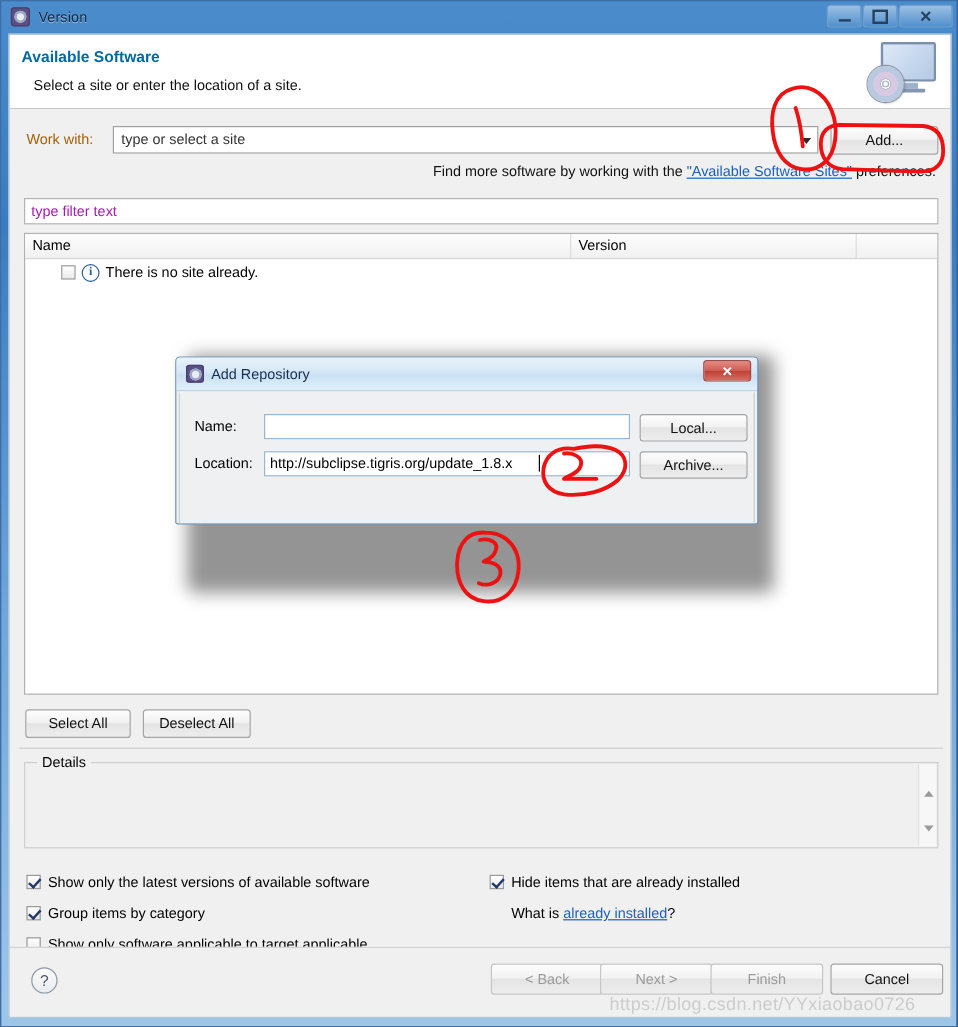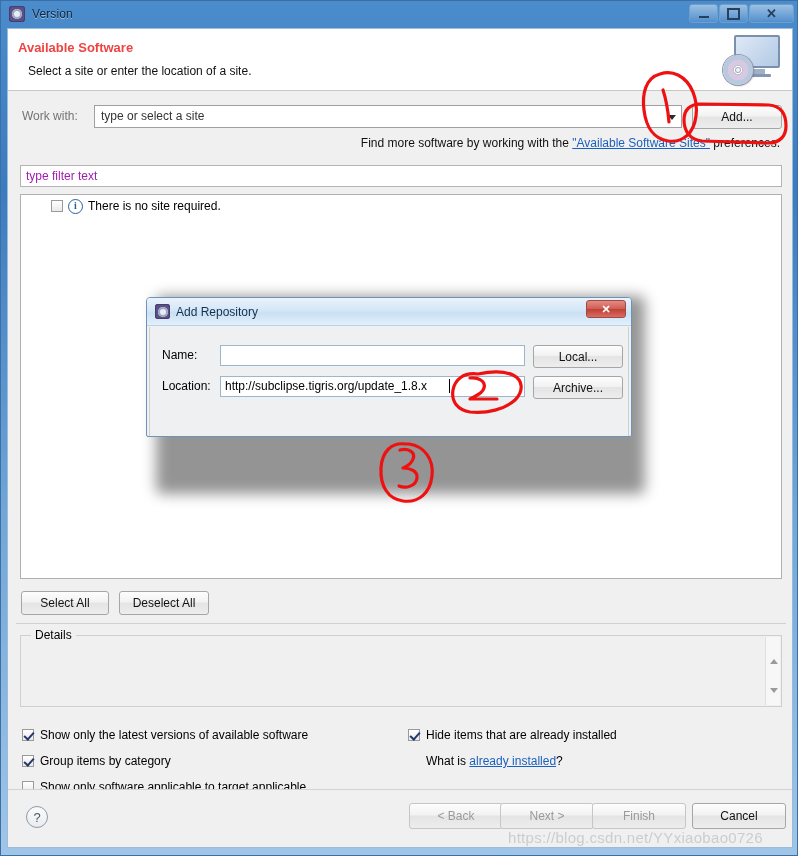--- a/index.html
+++ b/index.html
@@ -107,21 +107,21 @@
     height: 62px;
     background: #ffffff;
     border-bottom: 1px solid #c8c8c8;
     box-sizing: border-box;
   }
   .wiz-title {
     position: absolute;
     left: 10px; top: 11px;
     font-size: 13px;
     font-weight: bold;
-    color: #ef4444;
+    color: #0369a1;
   }
   .wiz-sub {
     position: absolute;
     left: 20px; top: 35px;
     font-size: 12px;
     color: #111;
   }
   .header-img {
     position: absolute;
     right: 6px; top: 2px;
@@ -180,21 +180,21 @@
   .row-workwith {
     position: absolute;
     left: 0; top: 14px;
     width: 100%;
     height: 24px;
   }
   .lbl-workwith {
     position: absolute;
     left: 14px; top: 4px;
     font-size: 12px;
-    color: #737373;
+    color: #a16207;
   }
   .combo {
     position: absolute;
     left: 86px; top: 0;
     width: 588px; height: 23px;
     background: #fff;
     border: 1px solid #a0a0a0;
     box-sizing: border-box;
   }
   .combo-text {
@@ -586,24 +586,29 @@
 
         <div class="findmore">
           <span>Find more software by working with the </span><span class="lnk">"Available Software Sites"</span><span> preferences.</span>
         </div>
 
         <div class="filterbox">
           <span>type filter text</span>
         </div>
 
         <div class="table">
+          <div class="thead">
+            <div class="th c1">Name</div>
+            <div class="th c2">Version</div>
+            <div class="th c3"></div>
+          </div>
           <div class="trow">
             <span class="cbx"></span>
             <span class="info-ic">i</span>
-            <span class="trow-text">There is no site required.</span>
+            <span class="trow-text">There is no site already.</span>
           </div>
         </div>
 
         <div class="btn btn-selall">Select All</div>
         <div class="btn btn-deselall">Deselect All</div>
 
         <div class="sep"></div>
 
         <div class="details">
           <div class="details-legend">Details</div>

